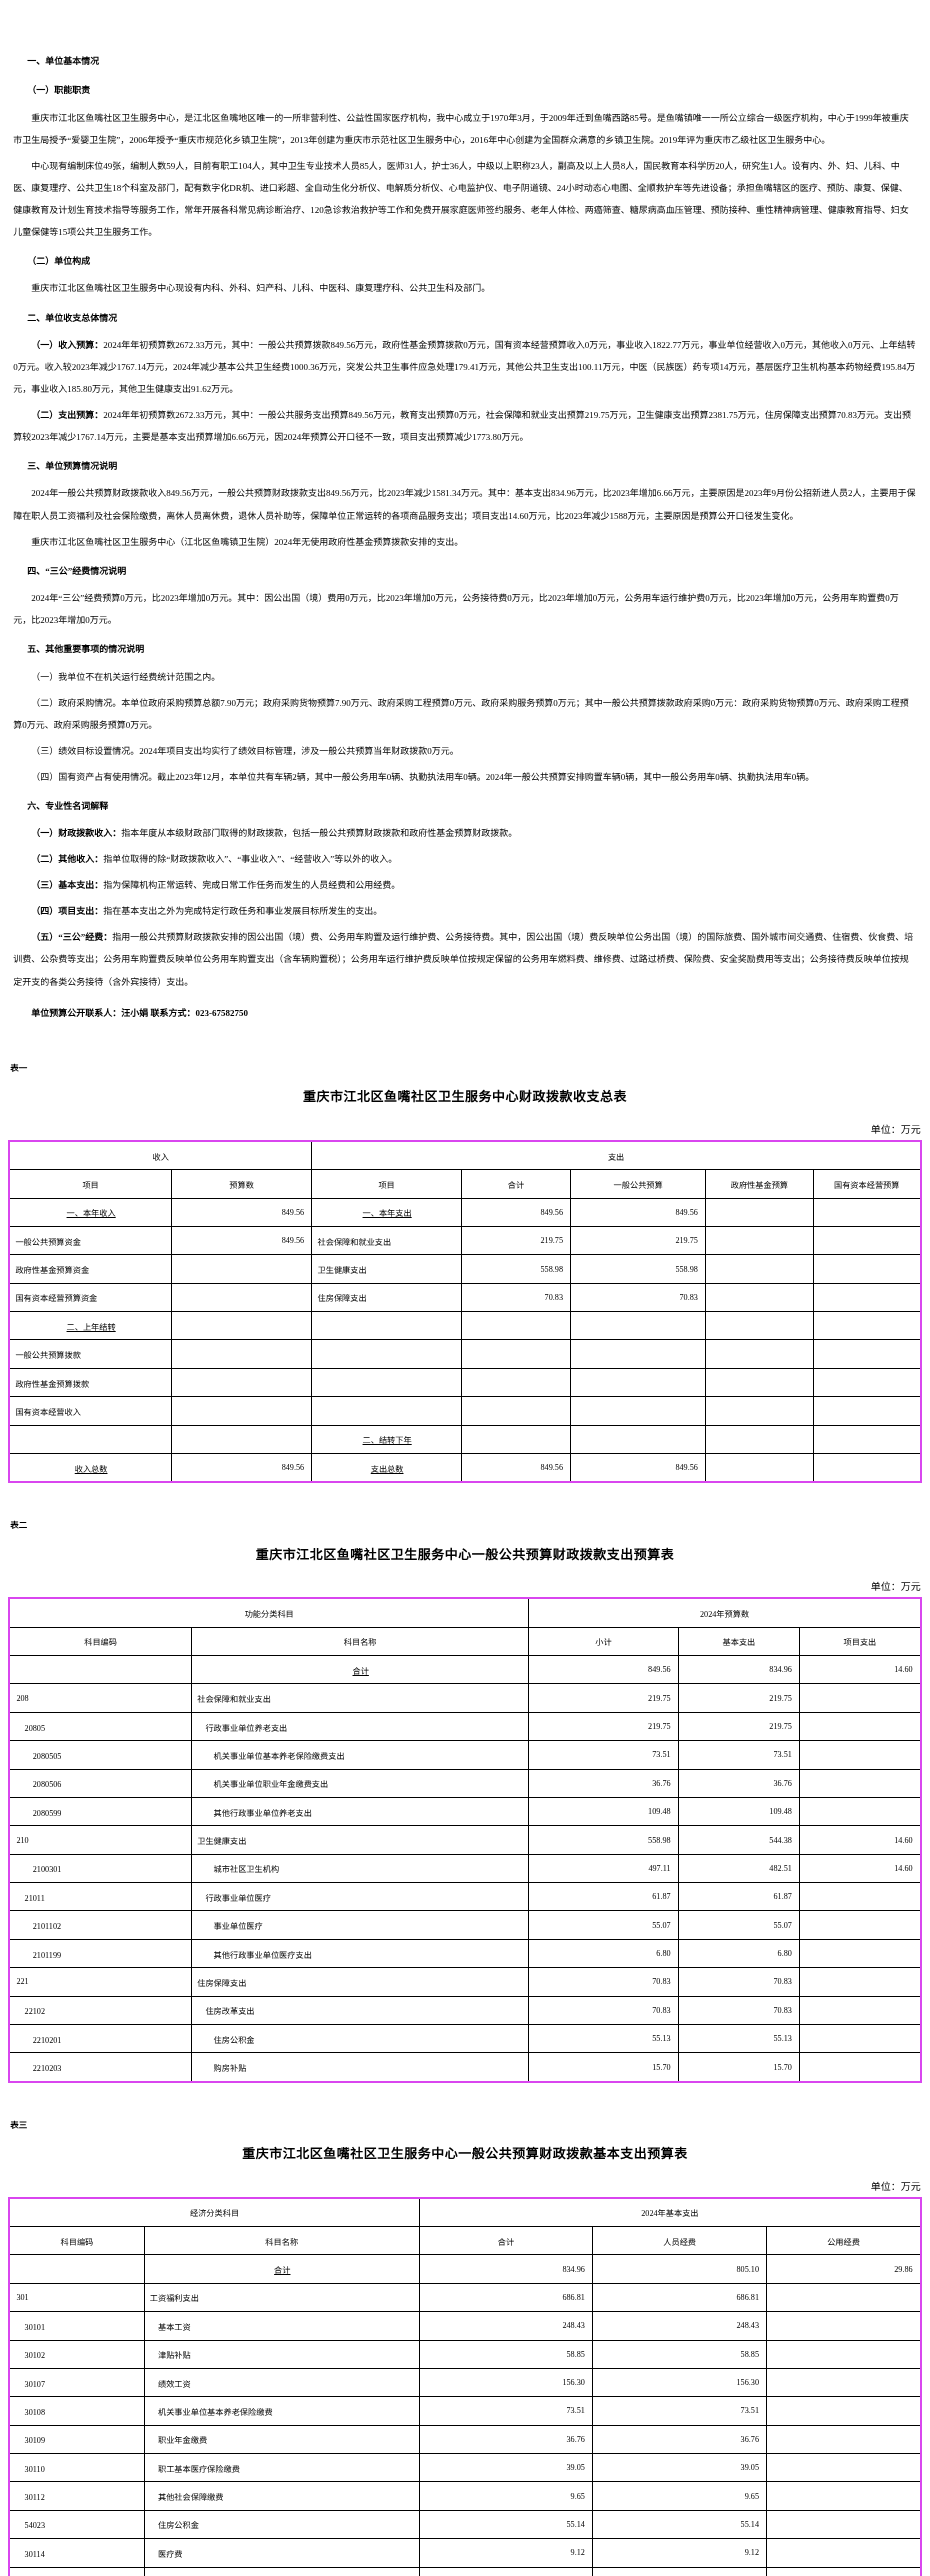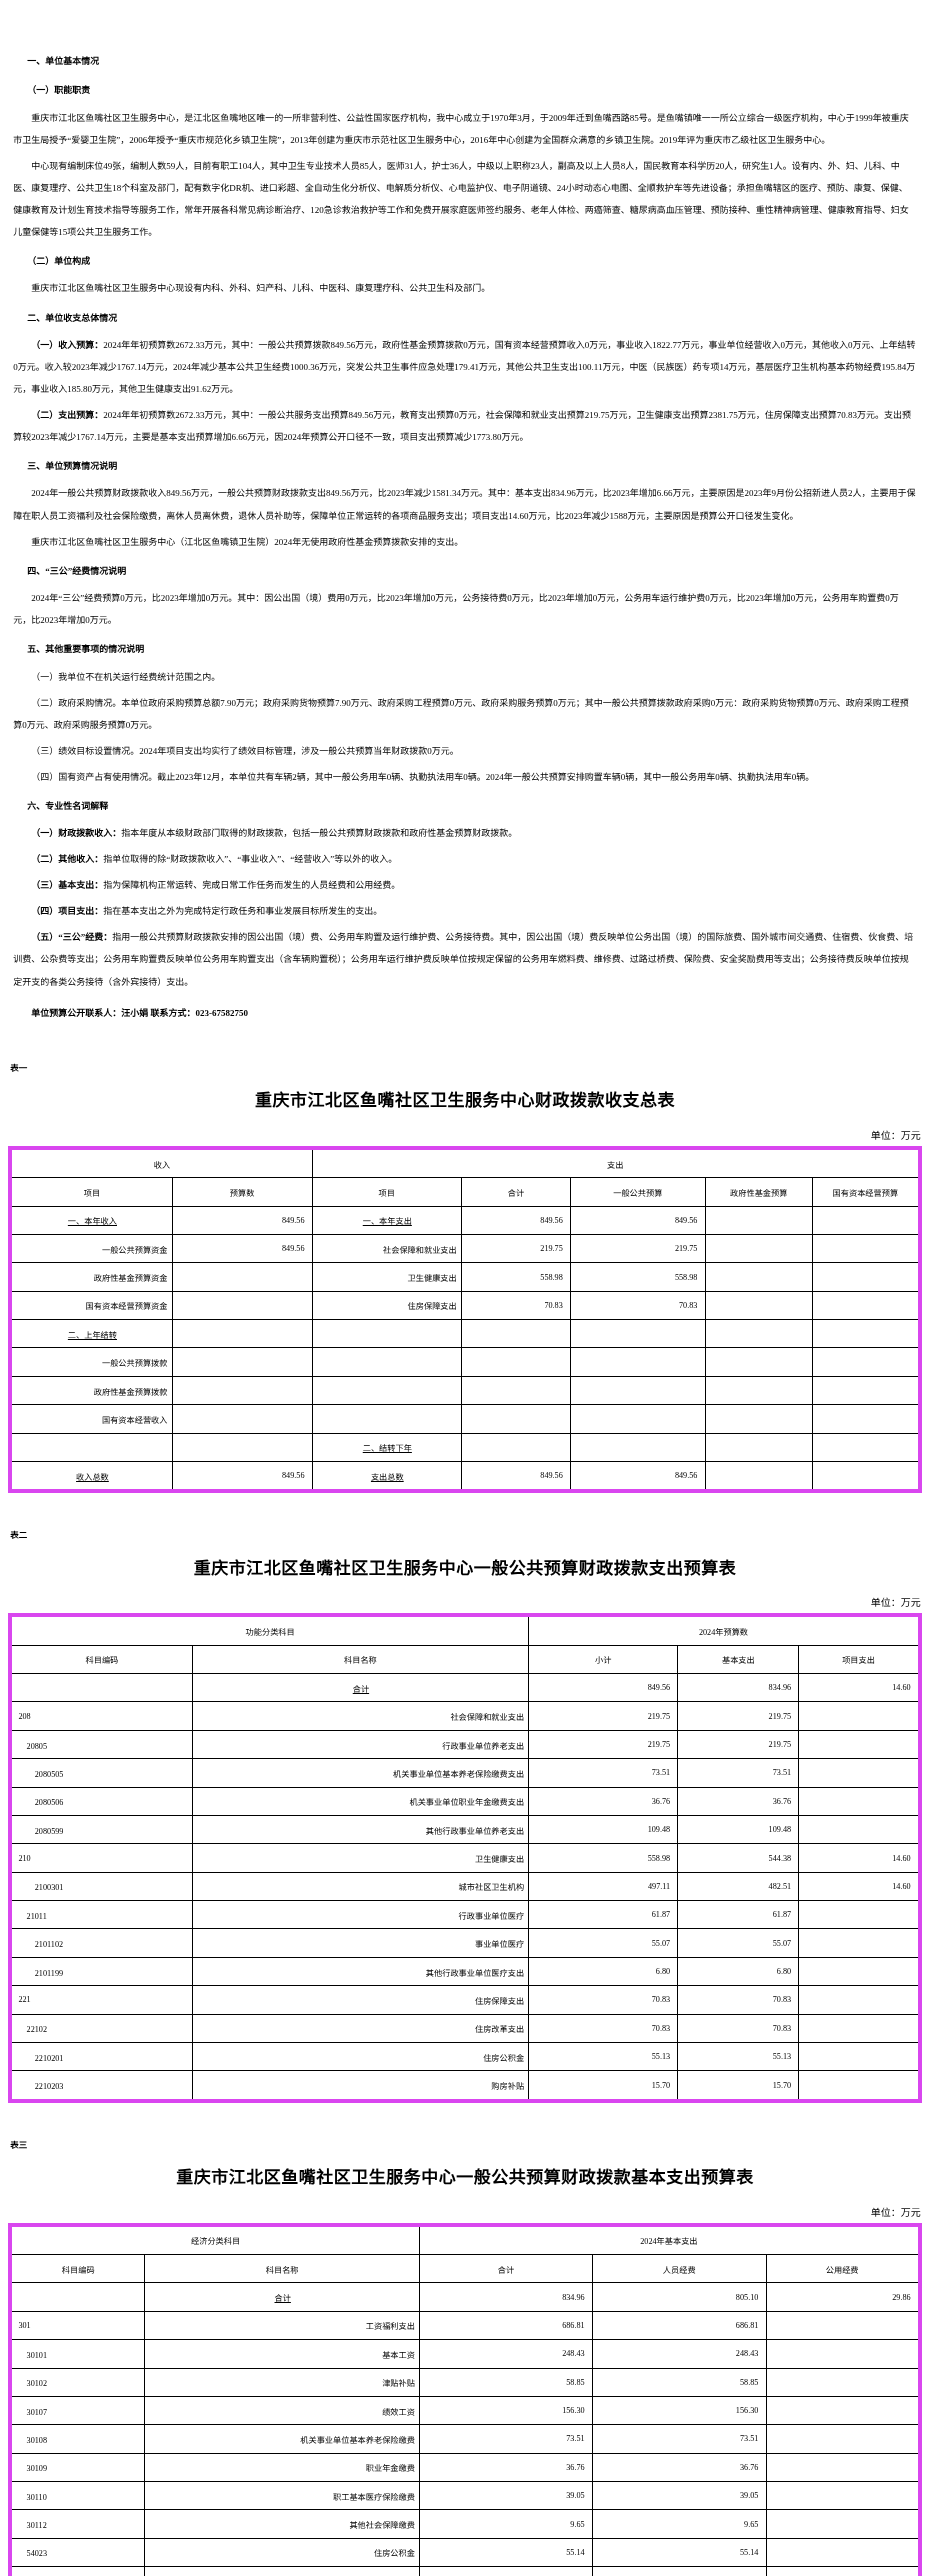--- a/index.html
+++ b/index.html
@@ -9,27 +9,27 @@
   
   .doc-text{padding:43px 9.3px 15.5px 9.3px;font-size:9px;}
   .doc-text p{margin:4px;line-height:2.45;text-indent:2em;word-break:break-all;}
   .doc-text p.h1{font-weight:bold;margin:7.2px 0 5.2px 0;}
   .doc-text p .lead{font-weight:bold;}
   .doc-text p.contact{font-weight:bold;margin-top:9.3px;}
 
   
   .tbl-sec{padding:13.4px 8.2px 17.5px 8.2px;}
   .tbl-label{font-size:8.5px;font-weight:bold;margin:4.1px 0 13.4px 2.1px;}
-  .tbl-title{font-size:17px;font-weight:bold;text-align:center;margin:13.4px 0 15.5px 0;letter-spacing:0.5px;}
+  .tbl-title{font-size:13px;font-weight:bold;text-align:center;margin:13.4px 0 15.5px 0;letter-spacing:0.5px;}
   .tbl-unit{text-align:right;font-size:10px;margin:13.4px 1px 4.1px 0;}
-  table{width:100%;border-collapse:collapse;table-layout:fixed;border:4px solid #d946ef;}
+  table{width:100%;border-collapse:collapse;table-layout:fixed;border:2px solid #d946ef;}
   th,td{border:0.5px solid #000;font-size:8.2px;padding:7.7px 4.1px;vertical-align:middle;word-break:break-all;}
   th{font-weight:normal;text-align:center;}
   td.num{text-align:right;padding-right:7.2px;}
-  td.name{text-align:right;padding-left:5.2px;}
+  td.name{text-align:left;padding-left:5.2px;}
   td.code{text-align:left;padding-left:6.2px;}
   tr.c td.name, tr.c td.code{text-align:center;text-decoration:underline;}
 </style>
 </head>
 <body>
 
 <div class="page">
 
   <div class="doc-text">
 

